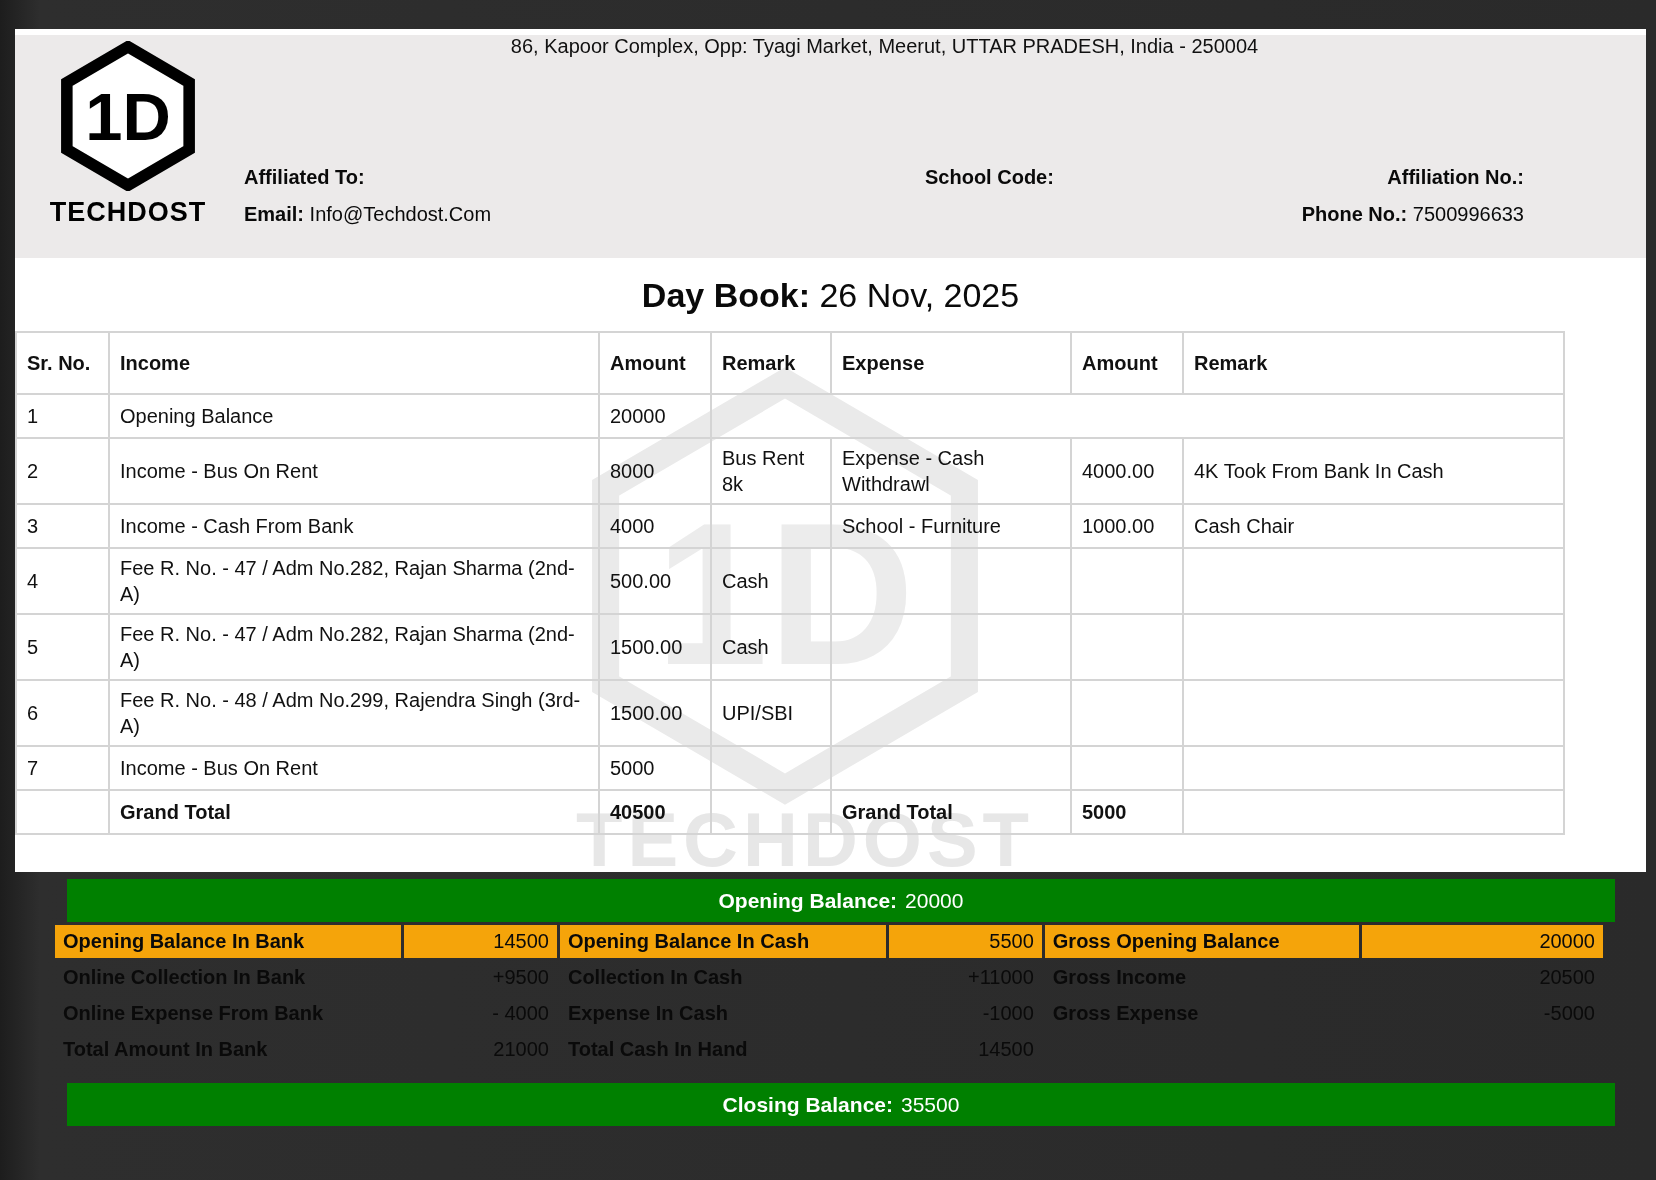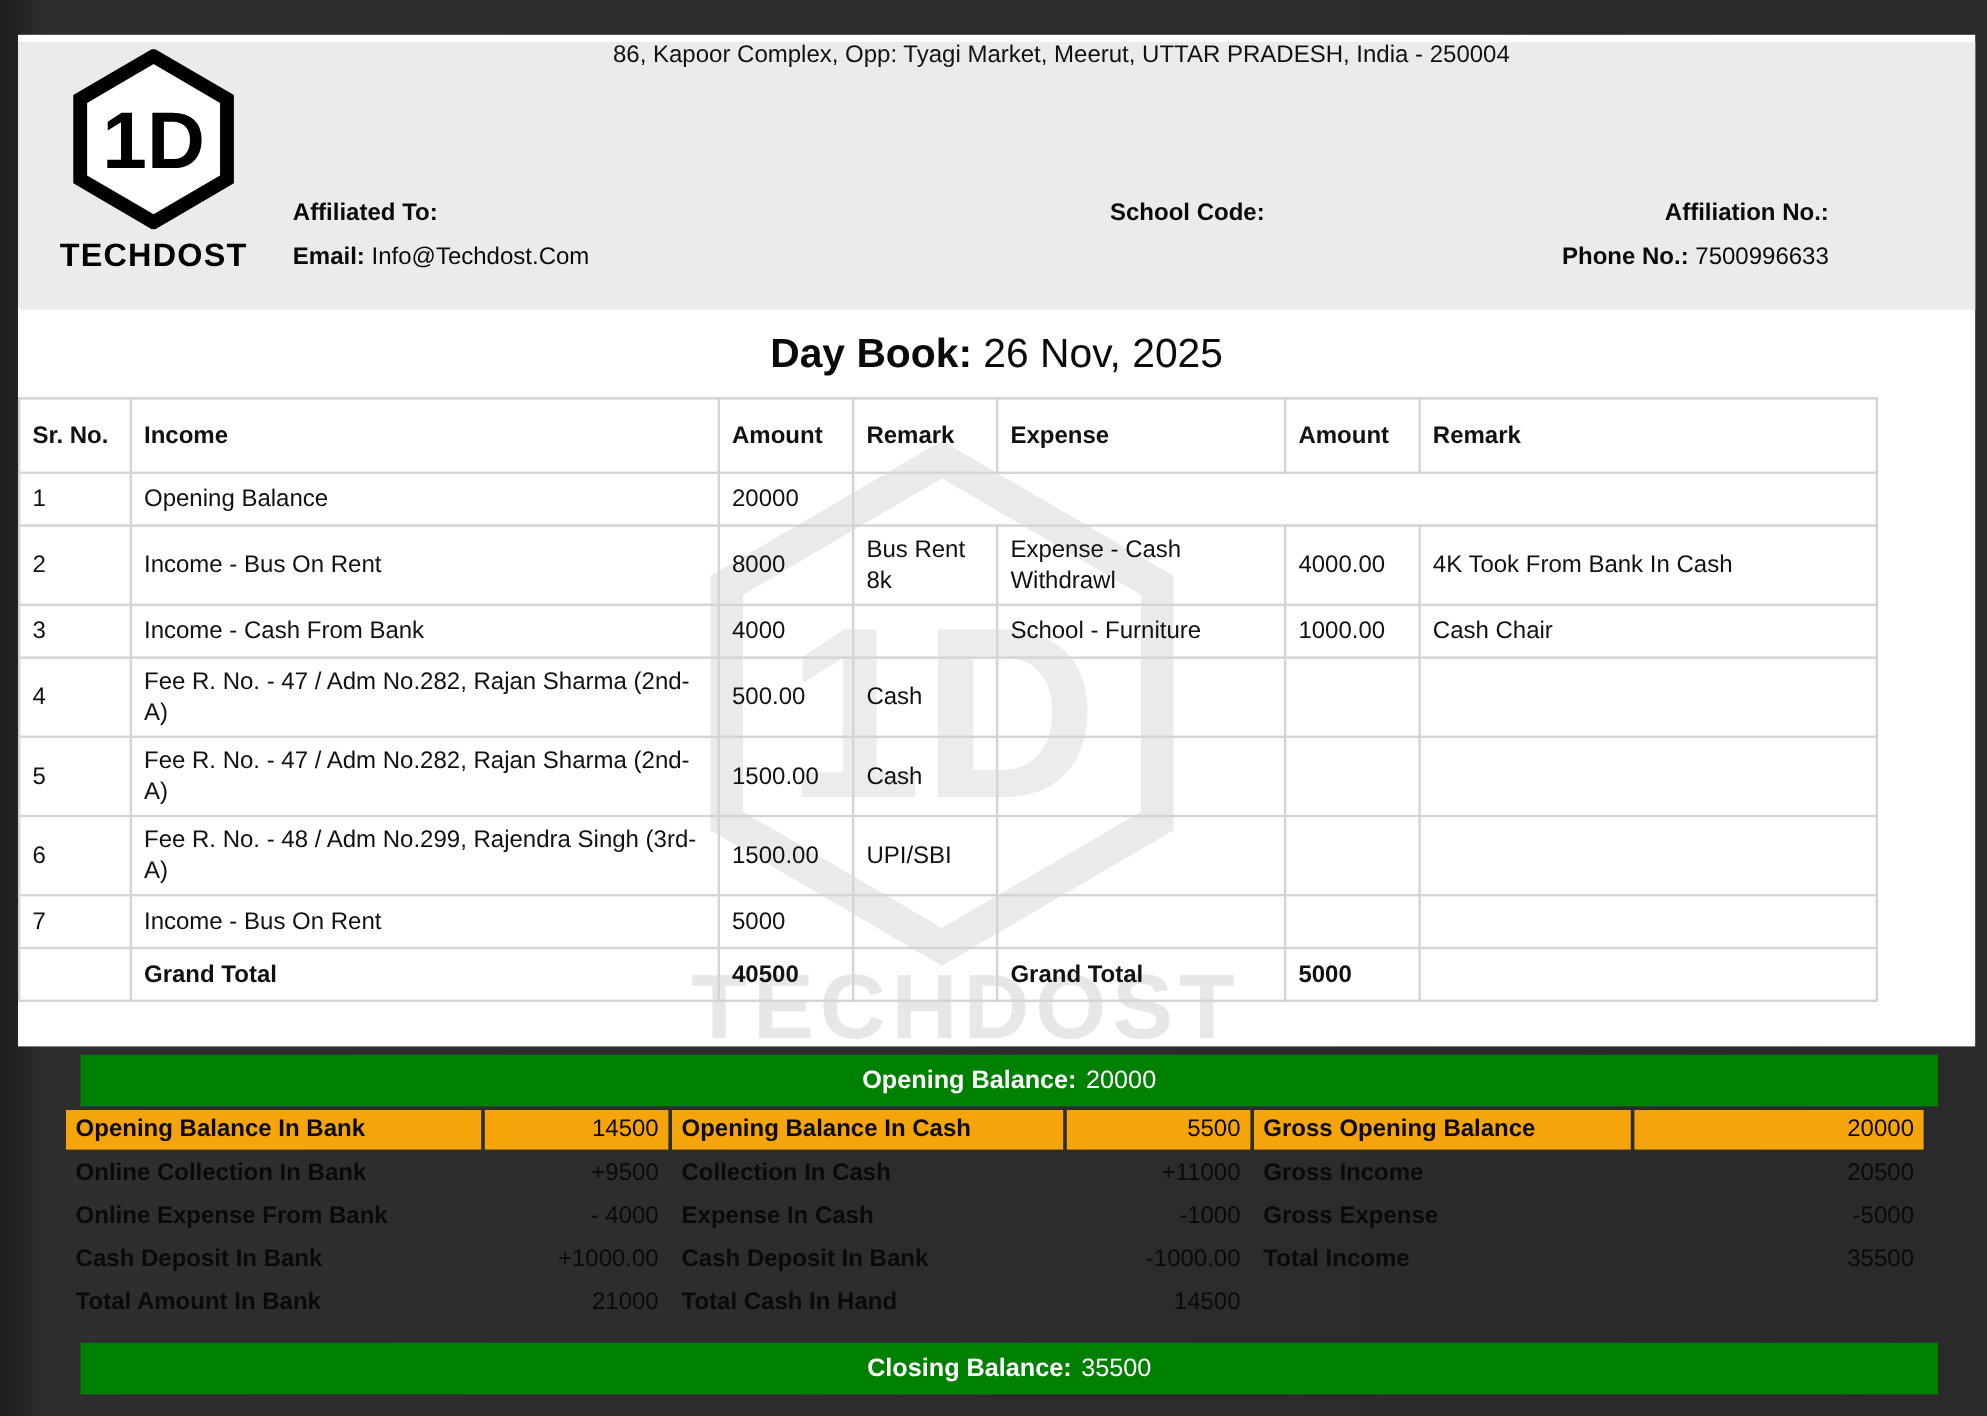--- a/index.html
+++ b/index.html
@@ -222,28 +222,20 @@
               </tr>
               <tr>
                 <td class="lbl">Online Expense From Bank</td>
                 <td class="val">- 4000</td>
                 <td class="lbl">Expense In Cash</td>
                 <td class="val">-1000</td>
                 <td class="lbl">Gross Expense</td>
                 <td class="val">-5000</td>
               </tr>
               <tr>
-                <td class="lbl">Cash Deposit In Bank</td>
-                <td class="val">+1000.00</td>
-                <td class="lbl">Cash Deposit In Bank</td>
-                <td class="val">-1000.00</td>
-                <td class="lbl">Total Income</td>
-                <td class="val">35500</td>
-              </tr>
-              <tr>
                 <td class="lbl">Total Amount In Bank</td>
                 <td class="val">21000</td>
                 <td class="lbl">Total Cash In Hand</td>
                 <td class="val">14500</td>
                 <td class="lbl"></td>
                 <td class="val"></td>
               </tr>
             </tbody>
         </table>
 

